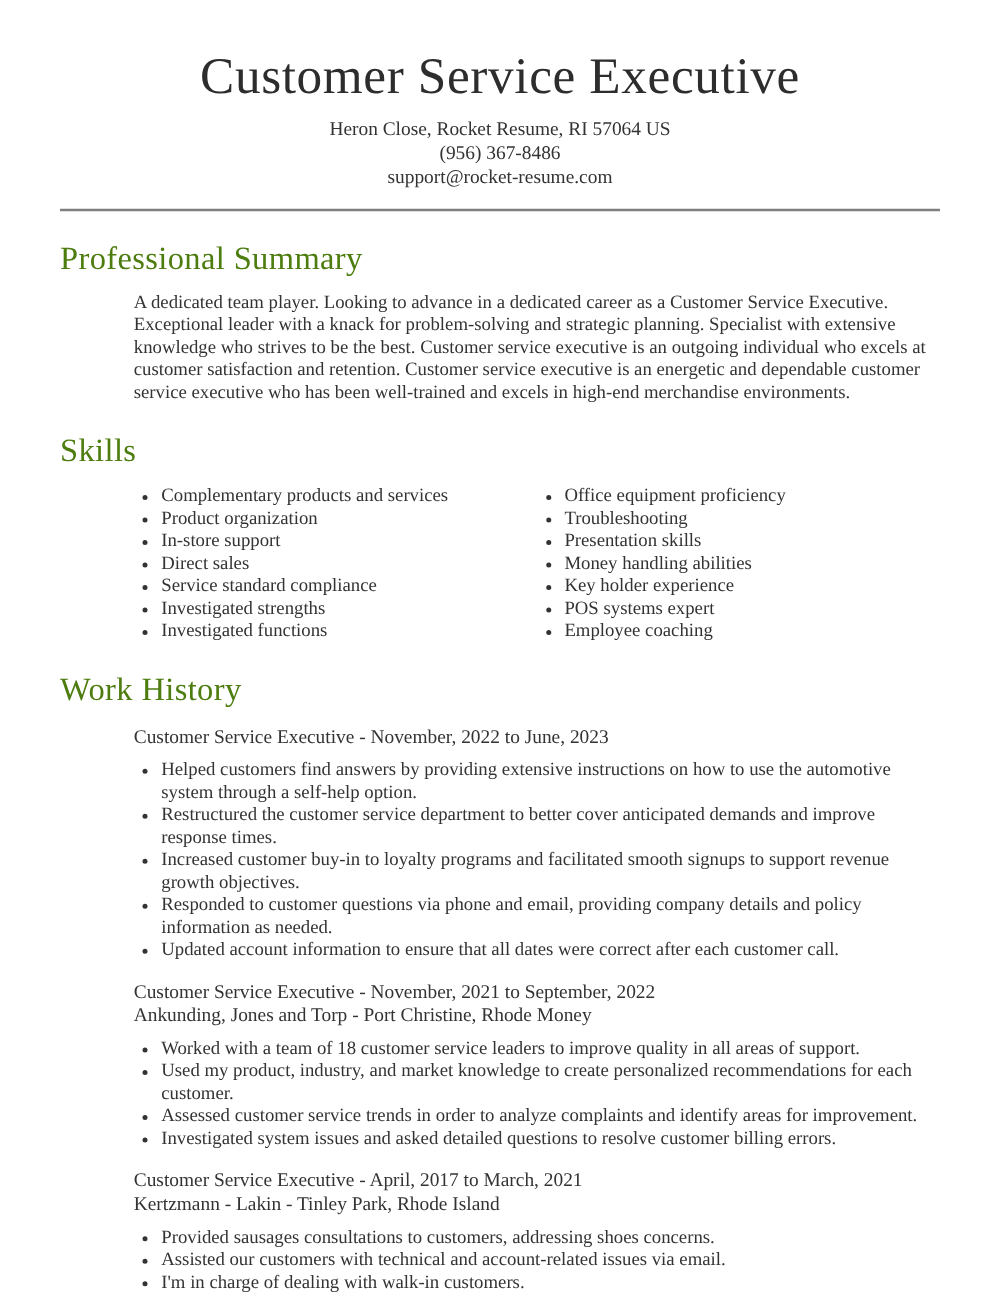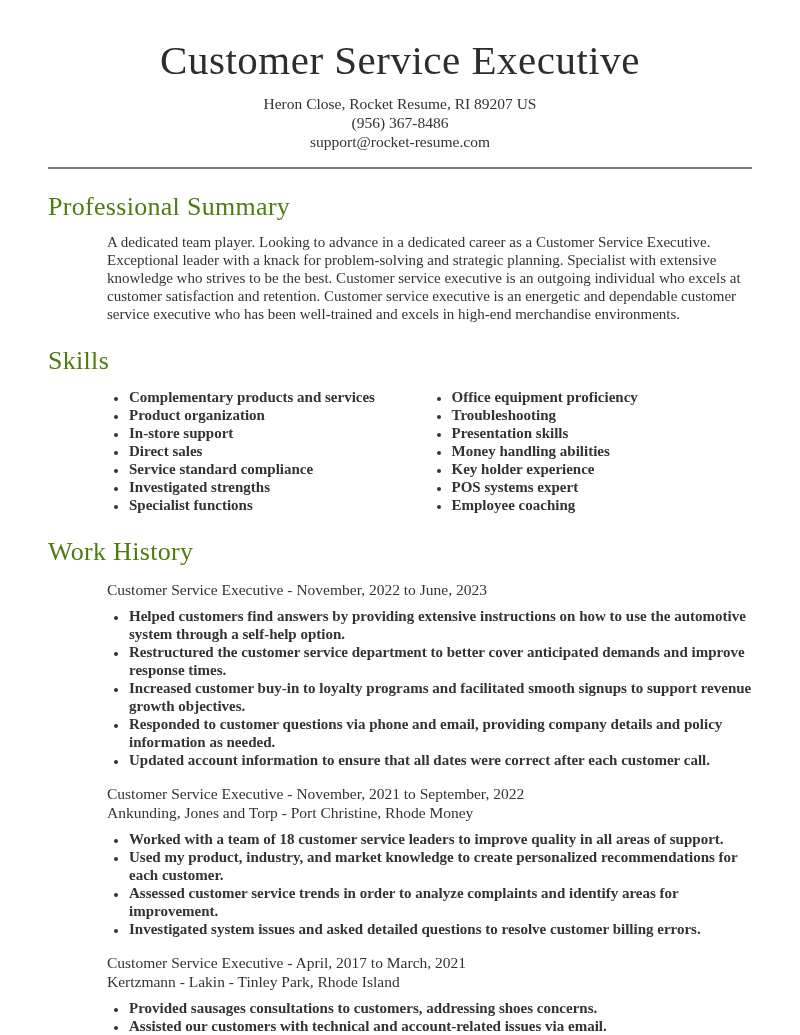--- a/index.html
+++ b/index.html
@@ -63,40 +63,40 @@
     display: flex;
     margin: 12px 0 0 59px;
   }
   .skills-column { width: 50%; }
   ul.bullet-list {
     margin: 0;
     padding-left: 21px;
     font-size: 15px;
     line-height: 18px;
   }
-  ul.bullet-list li { padding-left: 1px; font-weight: bold; }
+  ul.bullet-list li { padding-left: 1px; }
   ul.bullet-list li::marker { font-size: 0.85em; }
   
   .job-entry { margin: 13px 0 0 59px; }
   .job-entry + .job-entry { margin-top: 15px; }
   .job-title-line,
   .job-company-line {
     font-size: 15.5px;
     line-height: 19px;
   }
   .job-entry ul.bullet-list { margin-top: 8px; }
 </style>
 </head>
 <body>
 
 <div class="page">
 
   <h1 class="resume-title">Customer Service Executive</h1>
   <div class="contact-block">
-    <div>Heron Close, Rocket Resume, RI 89207 US</div>
+    <div>Heron Close, Rocket Resume, RI 57064 US</div>
     <div>(956) 367-8486</div>
     <div>support@rocket-resume.com</div>
   </div>
   <hr class="header-divider">
 
   <section>
     <h2 class="section-heading">Professional Summary</h2>
     <p class="summary-text">A dedicated team player. Looking to advance in a dedicated career as a Customer Service Executive. Exceptional leader with a knack for problem-solving and strategic planning. Specialist with extensive knowledge who strives to be the best. Customer service executive is an outgoing individual who excels at customer satisfaction and retention. Customer service executive is an energetic and dependable customer service executive who has been well-trained and excels in high-end merchandise environments.</p>
   </section>
 
@@ -104,21 +104,21 @@
     <h2 class="section-heading">Skills</h2>
     <div class="skills-columns">
       <div class="skills-column">
         <ul class="bullet-list">
             <li>Complementary products and services</li>
             <li>Product organization</li>
             <li>In-store support</li>
             <li>Direct sales</li>
             <li>Service standard compliance</li>
             <li>Investigated strengths</li>
-            <li>Specialist functions</li>
+            <li>Investigated functions</li>
           </ul>
       </div>
       <div class="skills-column">
         <ul class="bullet-list">
             <li>Office equipment proficiency</li>
             <li>Troubleshooting</li>
             <li>Presentation skills</li>
             <li>Money handling abilities</li>
             <li>Key holder experience</li>
             <li>POS systems expert</li>

